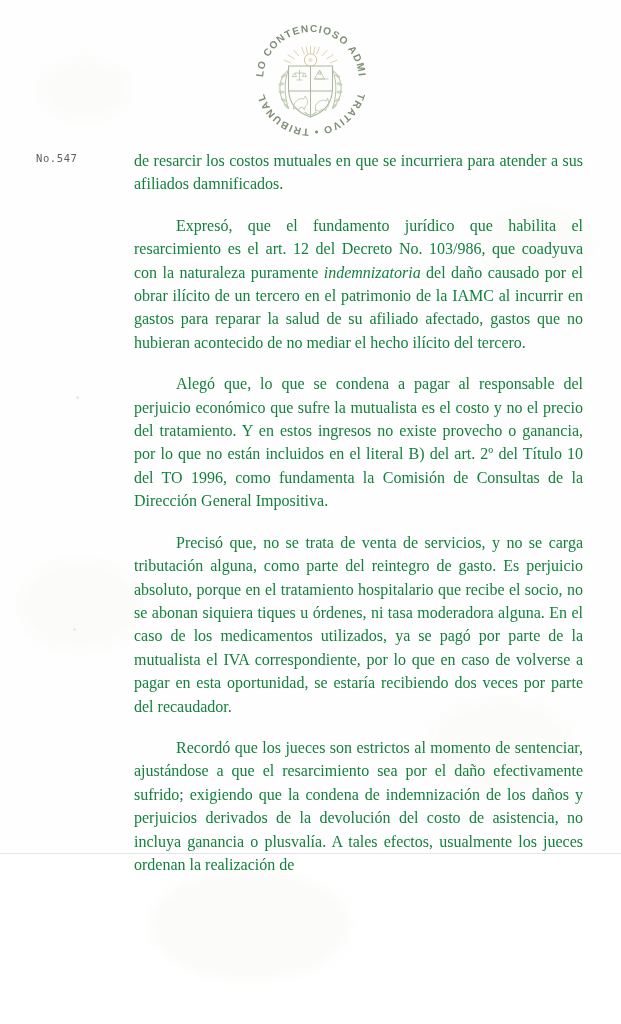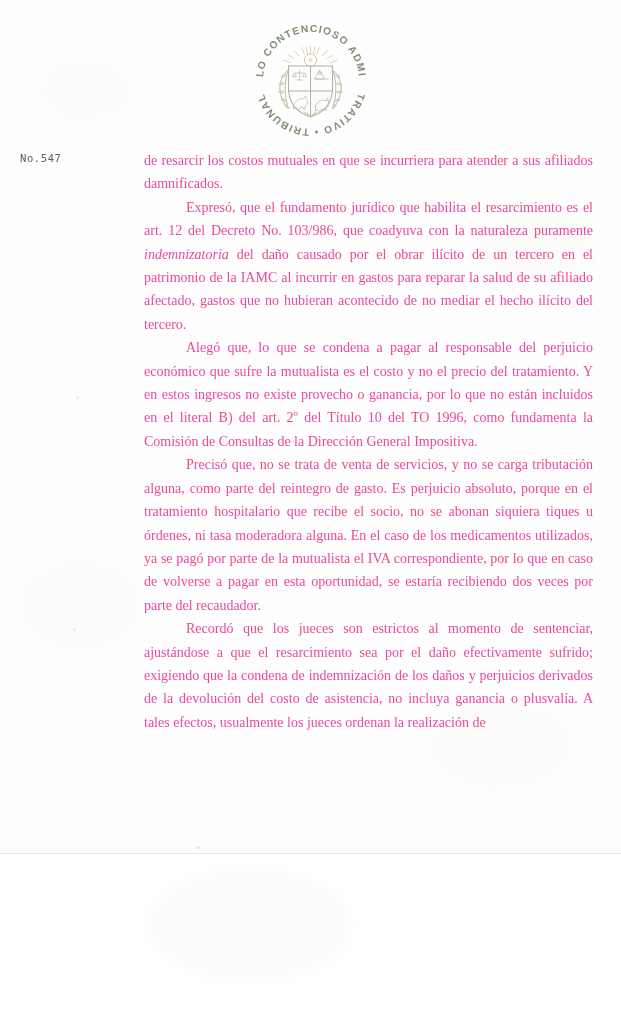--- a/index.html
+++ b/index.html
@@ -44,47 +44,48 @@
     left: 247px;
     top: 14px;
     width: 127px;
     height: 122px;
   }
   .seal svg { display: block; width: 127px; height: 122px; }
 
   
   .doc-number {
     position: absolute;
-    left: 20px;
+    left: 36px;
     top: 152px;
     font-family: "DejaVu Sans Mono", "Liberation Mono", monospace;
     font-size: 10.5px;
     letter-spacing: 0.6px;
     color: #5d5d63;
     white-space: nowrap;
   }
 
   
   .body-text {
     position: absolute;
-    left: 144px;
+    left: 134px;
     top: 149px;
     width: 449px;
-    font-size: 14px;
+    font-size: 16px;
     line-height: 23.4px;
-    color: #ec4899;
+    color: #15803d;
     text-align: justify;
     text-justify: inter-word;
   }
   .body-text p {
     margin: 0;
     text-align: justify;
   }
   .body-text p.indented {
     text-indent: 42px;
+    margin-top: 18px;
   }
   
   .body-text em {
     font-style: italic;
   }
   .body-text strong {
     font-weight: normal;
   }
 
   .speck {

